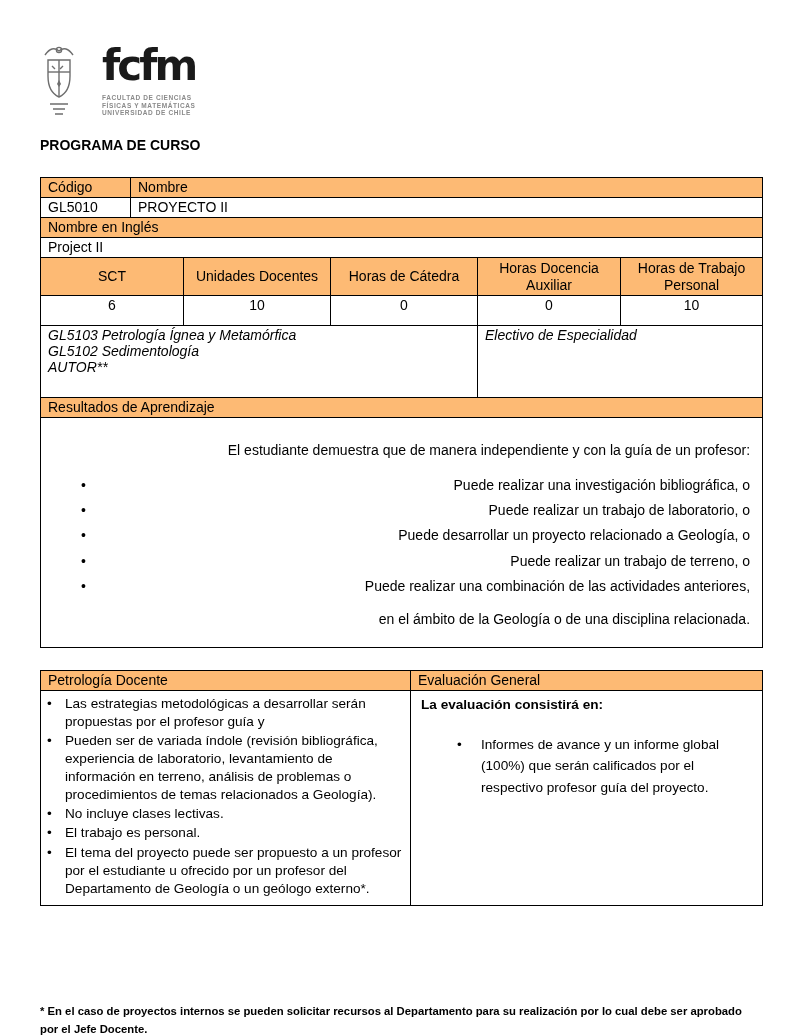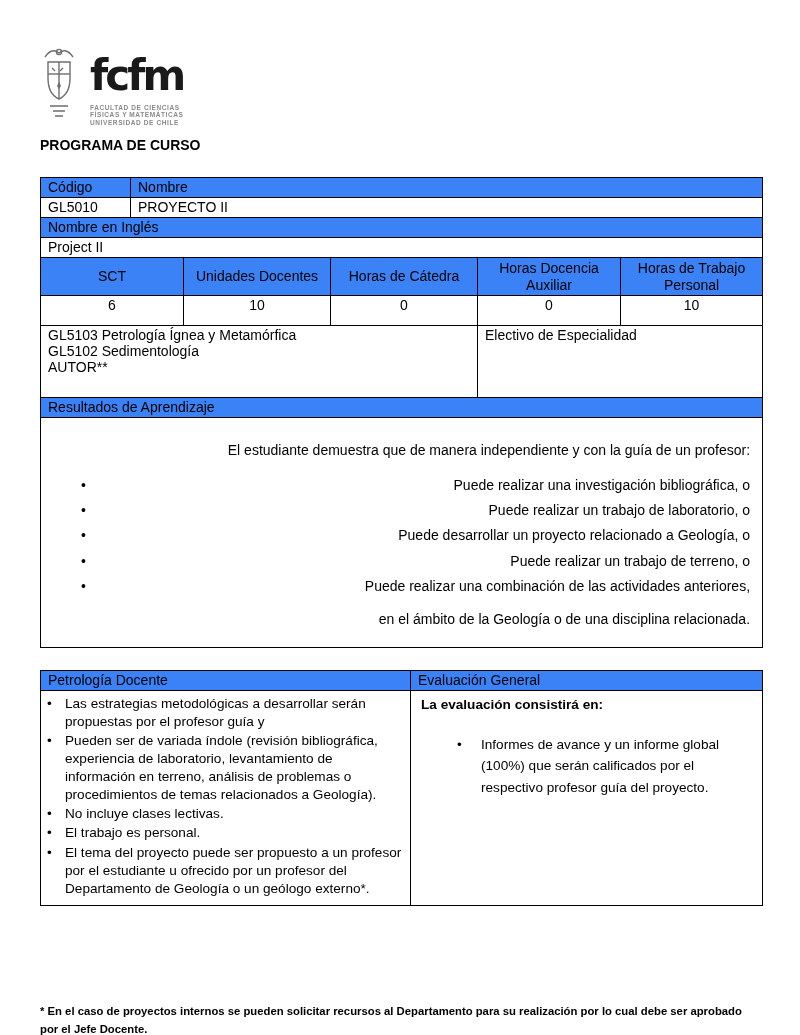--- a/index.html
+++ b/index.html
@@ -7,47 +7,47 @@
   body {
     width:800px; height:1035px;
     font-family:"Liberation Sans", sans-serif;
     color:#000;
     position:relative;
     overflow:hidden;
   }
   .page { width:800px; height:1035px; padding:42px 38px 0 40px; }
 
   
-  .logo-block { display:flex; align-items:flex-end; gap:12px; height:84px; }
+  .logo-block { display:flex; align-items:flex-start; gap:24px; height:84px; }
   .crest-wrap { width:38px; height:82px; }
   .logo-right { display:flex; flex-direction:column; }
   .fcfm-text {
     font-family:"DejaVu Sans", sans-serif;
     font-weight:800; font-size:42px; line-height:48px;
     letter-spacing:-3px; color:#1a1a1a;
   }
   .logo-sub { margin-top:4px; font-size:6.5px; line-height:7.5px;
     letter-spacing:0.6px; color:#8a8a8a; font-weight:bold; }
 
   
   .doc-title {
     text-align:left; font-size:14px; font-weight:bold;
     margin-top:11px; margin-bottom:24px;
   }
 
   
   table { width:722px; border-collapse:collapse; font-size:14px; table-layout:fixed; }
   td { border:1px solid #000; padding:1px 7px; vertical-align:top; }
-  .hdr { background:#3b82f6; }
+  .hdr { background:#fdba74; }
   .center { text-align:left; }
 
   .row-h { height:20px; }
   .hours-hdr td { height:38px; vertical-align:middle; text-align:center; line-height:1.2; }
   .hours-val td { height:30px; text-align:center; }
-  .req-row td { height:72px; }
+  .req-row td { height:72px;font-style:italic; }
 
   
   .resultados-cell { height:218px; padding:24px 12px 20px 10px;text-align:right; }
   .res-intro { margin-bottom:18px; }
   ul.bullets { list-style:none; }
   ul.bullets li { position:relative; }
   ul.bullets li::before { content:"\2022"; position:absolute; left:0; top:0; }
   .res-bullets { margin-left:30px; }
   .res-bullets li { padding-left:22px; margin-bottom:7px; line-height:1.3; }
   .res-outro { margin-left:52px; margin-top:16px; }

